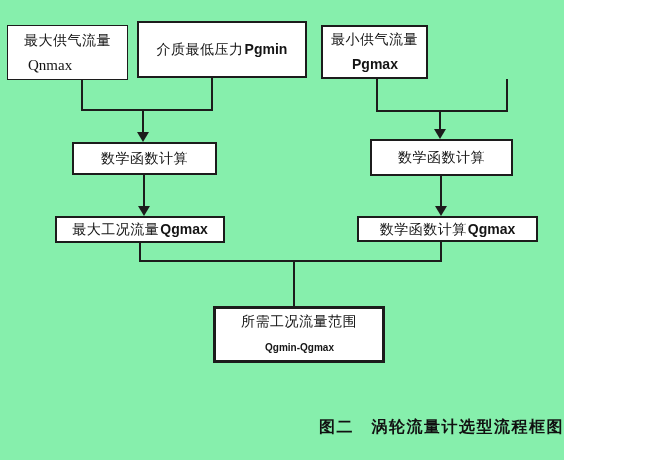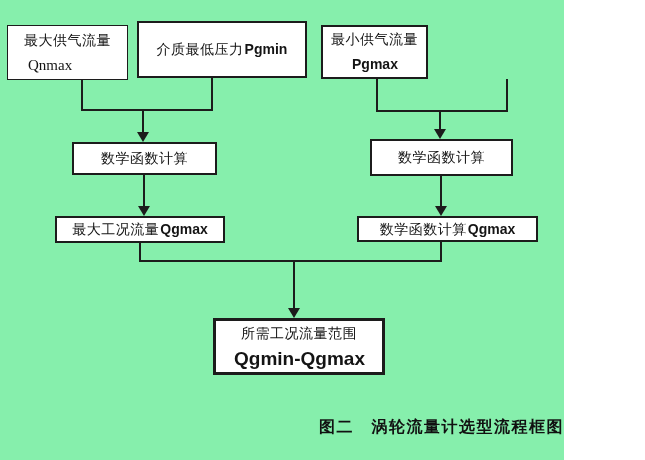--- a/index.html
+++ b/index.html
@@ -11,21 +11,21 @@
     position:absolute;box-sizing:border-box;border:2px solid #1c1c1c;background:#ffffff;
     display:flex;flex-direction:column;align-items:center;justify-content:center;
     text-align:center;font-size:14px;line-height:25px;letter-spacing:0.5px;
   }
   .node.thin{border-width:1.5px;}
   .node.thick{border-width:3px;}
   .node .en{font-weight:700;font-family:"Liberation Sans",sans-serif;letter-spacing:0;margin-left:1px;}
   .node .en-serif{font-family:"Liberation Serif",serif;font-size:15px;letter-spacing:0;}
   .ln{white-space:nowrap;}
   .ln.left-pad{width:100%;text-align:left;padding-left:20px;box-sizing:border-box;}
-  .result-en{font-size:19px;text-align:center;}
+  .result-en{font-size:10px;text-align:center;}
   .vl{position:absolute;width:2px;background:#1c1c1c;}
   .hl{position:absolute;height:2px;background:#1c1c1c;}
   .ah{position:absolute;width:0;height:0;border-left:6px solid transparent;border-right:6px solid transparent;border-top:10px solid #1c1c1c;}
   .caption{
     position:absolute;left:0;top:417px;width:100%;text-align:right;
     font-weight:700;font-size:16px;letter-spacing:1.5px;color:#111111;
   }
 </style>
 </head>
 <body>
@@ -79,20 +79,20 @@
   <div class="node" style="left:357px;top:216px;width:181px;height:26px;">
     <div class="ln"><span>数学函数计算</span><span class="en">Qgmax</span></div>
   </div>
 
   <div class="vl" style="left:139px;top:243px;height:19px;"></div>
   <div class="vl" style="left:440px;top:242px;height:20px;"></div>
   <div class="hl" style="left:139px;top:260px;width:303px;"></div>
   <div class="vl" style="left:293px;top:261px;height:48px;"></div>
   <div class="ah" style="left:288px;top:308px;"></div>
 
-  <div class="node thick" style="left:213px;top:318px;width:172px;height:57px;">
+  <div class="node thick" style="left:213px;top:306px;width:172px;height:57px;">
     <div class="ln"><span>所需工况流量范围</span></div>
     <div class="ln"><span class="en result-en">Qgmin-Qgmax</span></div>
   </div>
 
   <div class="caption">图二　涡轮流量计选型流程框图</div>
 
 </div>
 
 </body></html>

